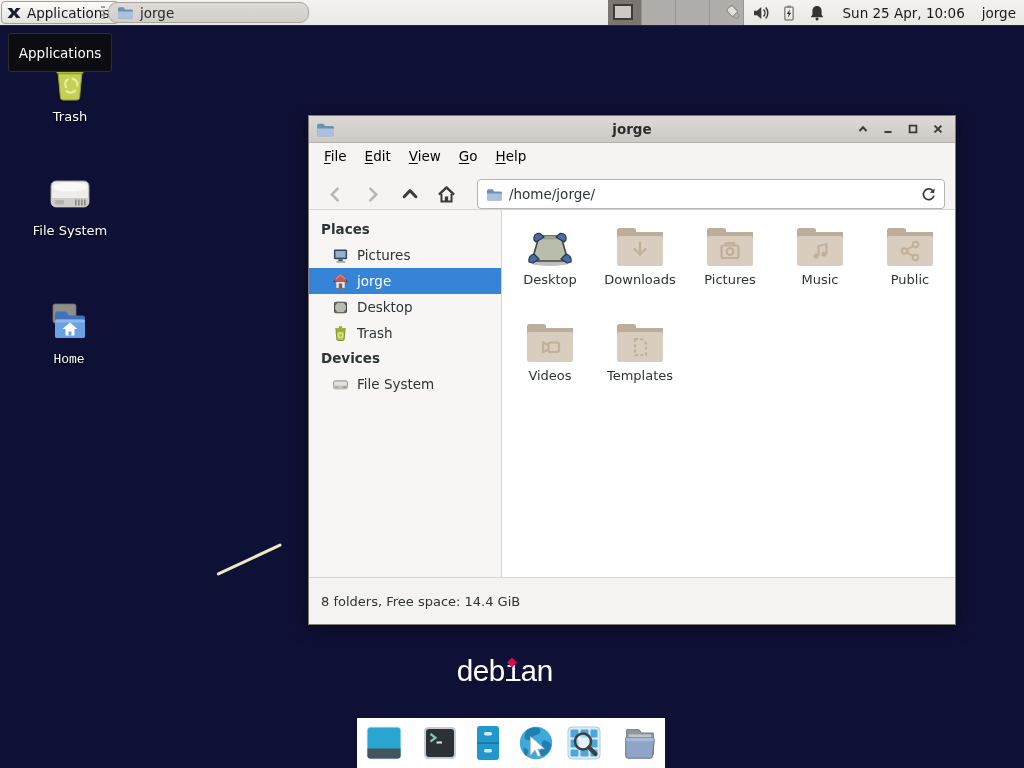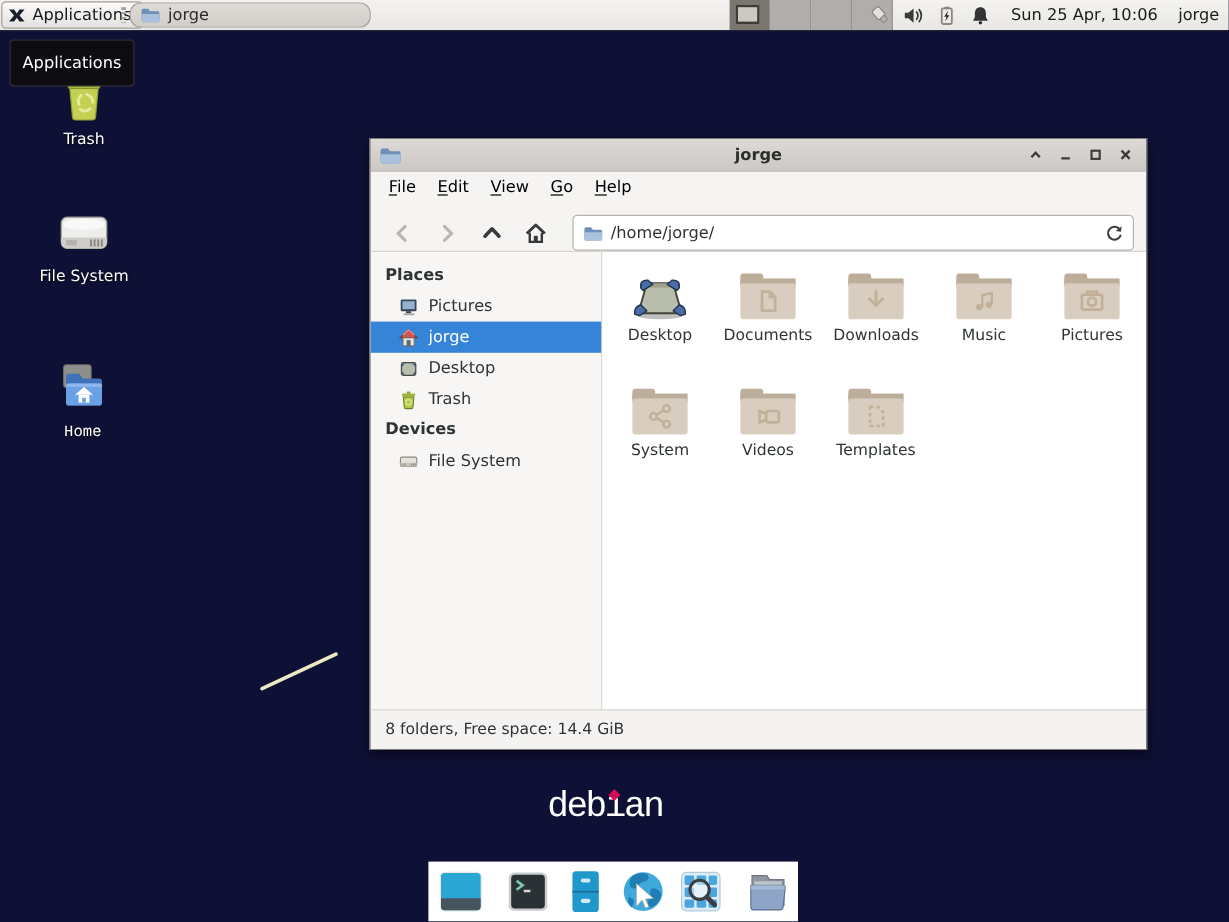--- a/index.html
+++ b/index.html
@@ -73,21 +73,21 @@
   .win-body { flex:1; display:flex; min-height:0; }
   .sidebar { width:202px; background:#f7f6f5; border-right:1px solid #d8d5d1; padding-top:7px; }
   .side-header { height:25px; line-height:25px; padding-left:12px; font-weight:bold; font-size:13.5px; color:#2e3436; }
   .side-row { height:26px; display:flex; align-items:center; gap:8px; padding-left:23px;
               font-size:13.5px; color:#2e3436; }
   .side-row.selected { background:#3584d7; color:#fff; }
   .filearea { flex:1; background:#fff; padding:13px 0 0 3px; display:grid;
               grid-template-columns:repeat(5,90px); grid-auto-rows:96px; align-content:start; }
   .file-item { display:flex; flex-direction:column; align-items:center; }
   .file-item .flabel { margin-top:3px; font-size:13px; color:#2e3436; }
-  .statusbar { height:33px; background:#f4f3f1; border-top:1px solid #d8d5d1; display:flex;
+  .statusbar { height:47px; background:#f4f3f1; border-top:1px solid #d8d5d1; display:flex;
                align-items:center; padding-left:12px; font-size:13px; color:#2e3436; }
 
   
   .dock { position:absolute; left:357px; top:718px; width:308px; height:50px; background:#fff;
           display:flex; align-items:center; padding:0 7px; gap:8px; }
   .dock-sep { width:2px; height:40px; background:#9c9c9c; }
   .dock-ic { width:40px; height:40px; display:flex; align-items:center; justify-content:center; }
 </style>
 </head>
 <body>
@@ -340,78 +340,66 @@
             <path d="M47 39 Q48 33 42 31 L37 36 L43 40 Z"></path>
           </g>
         </svg>
         <div class="flabel">Desktop</div>
       </div>
       <div class="file-item">
         <svg width="52" height="46" viewBox="0 0 52 44">
           <rect x="3" y="4" width="19" height="11" rx="2.5" fill="#bdae9b"></rect>
             <rect x="3" y="8" width="46" height="7" fill="#bdae9b"></rect>
           <rect x="3" y="12" width="46" height="30" rx="2.5" fill="#d9cdbf"></rect>
-          <g stroke="#c2b099" stroke-width="2.2" fill="none">
-              <path d="M21 19 h6.5 l4.5 4.5 V35 H21 z"></path>
-              <path d="M27.5 19 v4.5 H32"></path>
-            </g>
-        </svg>
-        <div class="flabel">Documents</div>
-      </div>
-      <div class="file-item">
-        <svg width="52" height="46" viewBox="0 0 52 44">
-          <rect x="3" y="4" width="19" height="11" rx="2.5" fill="#bdae9b"></rect>
-            <rect x="3" y="8" width="46" height="7" fill="#bdae9b"></rect>
-          <rect x="3" y="12" width="46" height="30" rx="2.5" fill="#d9cdbf"></rect>
           <g stroke="#c2b099" stroke-width="2.4" fill="none" stroke-linecap="round">
               <path d="M26 19 v11"></path>
               <path d="M20.5 25 L26 30.5 L31.5 25"></path>
             </g>
         </svg>
         <div class="flabel">Downloads</div>
+      </div>
+      <div class="file-item">
+        <svg width="52" height="46" viewBox="0 0 52 44">
+          <rect x="3" y="4" width="19" height="11" rx="2.5" fill="#bdae9b"></rect>
+            <rect x="3" y="8" width="46" height="7" fill="#bdae9b"></rect>
+          <rect x="3" y="12" width="46" height="30" rx="2.5" fill="#d9cdbf"></rect>
+          <g stroke="#c2b099" stroke-width="2.2" fill="none">
+            <rect x="17.5" y="21.5" width="17" height="12.5" rx="2"></rect>
+            <path d="M22 21.5 v-2.5 h8 v2.5"></path>
+            <circle cx="26" cy="27.5" r="3.4"></circle>
+          </g>
+        </svg>
+        <div class="flabel">Pictures</div>
       </div>
       <div class="file-item">
         <svg width="52" height="46" viewBox="0 0 52 44">
           <rect x="3" y="4" width="19" height="11" rx="2.5" fill="#bdae9b"></rect>
             <rect x="3" y="8" width="46" height="7" fill="#bdae9b"></rect>
           <rect x="3" y="12" width="46" height="30" rx="2.5" fill="#d9cdbf"></rect>
           <g stroke="#c2b099" stroke-width="2" fill="none">
               <path d="M24.5 32 v-10 l8-1.8 V30"></path>
             </g>
           <circle cx="22" cy="32" r="2.6" fill="#c2b099"></circle>
             <circle cx="30" cy="30" r="2.6" fill="#c2b099"></circle>
         </svg>
         <div class="flabel">Music</div>
-      </div>
-      <div class="file-item">
-        <svg width="52" height="46" viewBox="0 0 52 44">
-          <rect x="3" y="4" width="19" height="11" rx="2.5" fill="#bdae9b"></rect>
-            <rect x="3" y="8" width="46" height="7" fill="#bdae9b"></rect>
-          <rect x="3" y="12" width="46" height="30" rx="2.5" fill="#d9cdbf"></rect>
-          <g stroke="#c2b099" stroke-width="2.2" fill="none">
-            <rect x="17.5" y="21.5" width="17" height="12.5" rx="2"></rect>
-            <path d="M22 21.5 v-2.5 h8 v2.5"></path>
-            <circle cx="26" cy="27.5" r="3.4"></circle>
-          </g>
-        </svg>
-        <div class="flabel">Pictures</div>
       </div>
       <div class="file-item">
         <svg width="52" height="46" viewBox="0 0 52 44">
           <rect x="3" y="4" width="19" height="11" rx="2.5" fill="#bdae9b"></rect>
             <rect x="3" y="8" width="46" height="7" fill="#bdae9b"></rect>
           <rect x="3" y="12" width="46" height="30" rx="2.5" fill="#d9cdbf"></rect>
           <g stroke="#c2b099" stroke-width="2" fill="none">
             <circle cx="20.5" cy="27" r="2.8"></circle>
               <circle cx="31.5" cy="20.5" r="2.8"></circle>
               <circle cx="31.5" cy="33.5" r="2.8"></circle>
             <path d="M23 25.6 l6-3.6 M23 28.4 l6 3.6"></path>
           </g>
         </svg>
-        <div class="flabel">System</div>
+        <div class="flabel">Public</div>
       </div>
       <div class="file-item">
         <svg width="52" height="46" viewBox="0 0 52 44">
           <rect x="3" y="4" width="19" height="11" rx="2.5" fill="#bdae9b"></rect>
             <rect x="3" y="8" width="46" height="7" fill="#bdae9b"></rect>
           <rect x="3" y="12" width="46" height="30" rx="2.5" fill="#d9cdbf"></rect>
           <g stroke="#c2b099" stroke-width="2.2" fill="none">
             <rect x="24.5" y="22.5" width="10.5" height="9.5" rx="1.8"></rect>
             <path d="M24.5 25 L19 22.5 V32 l5.5-2.5"></path>
           </g>

